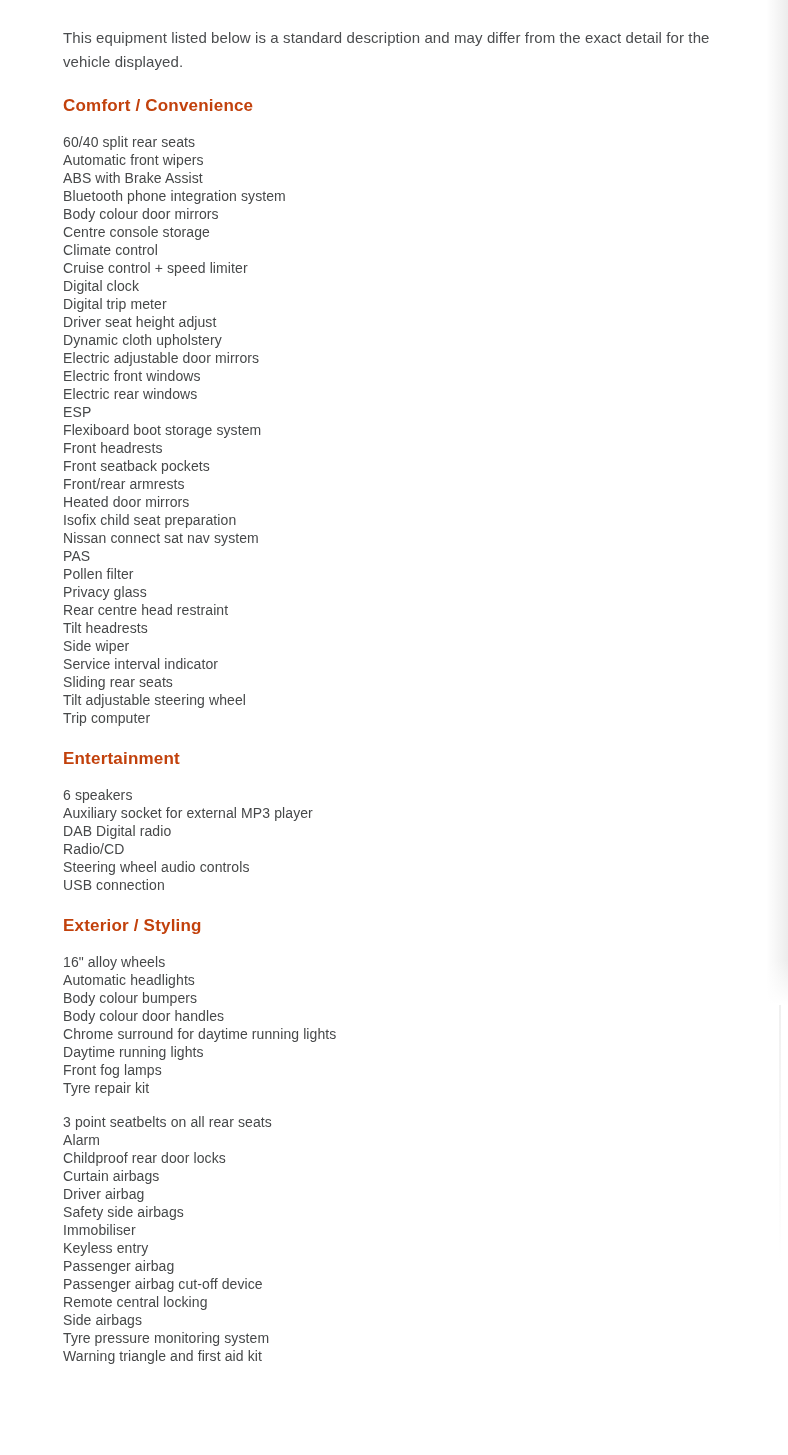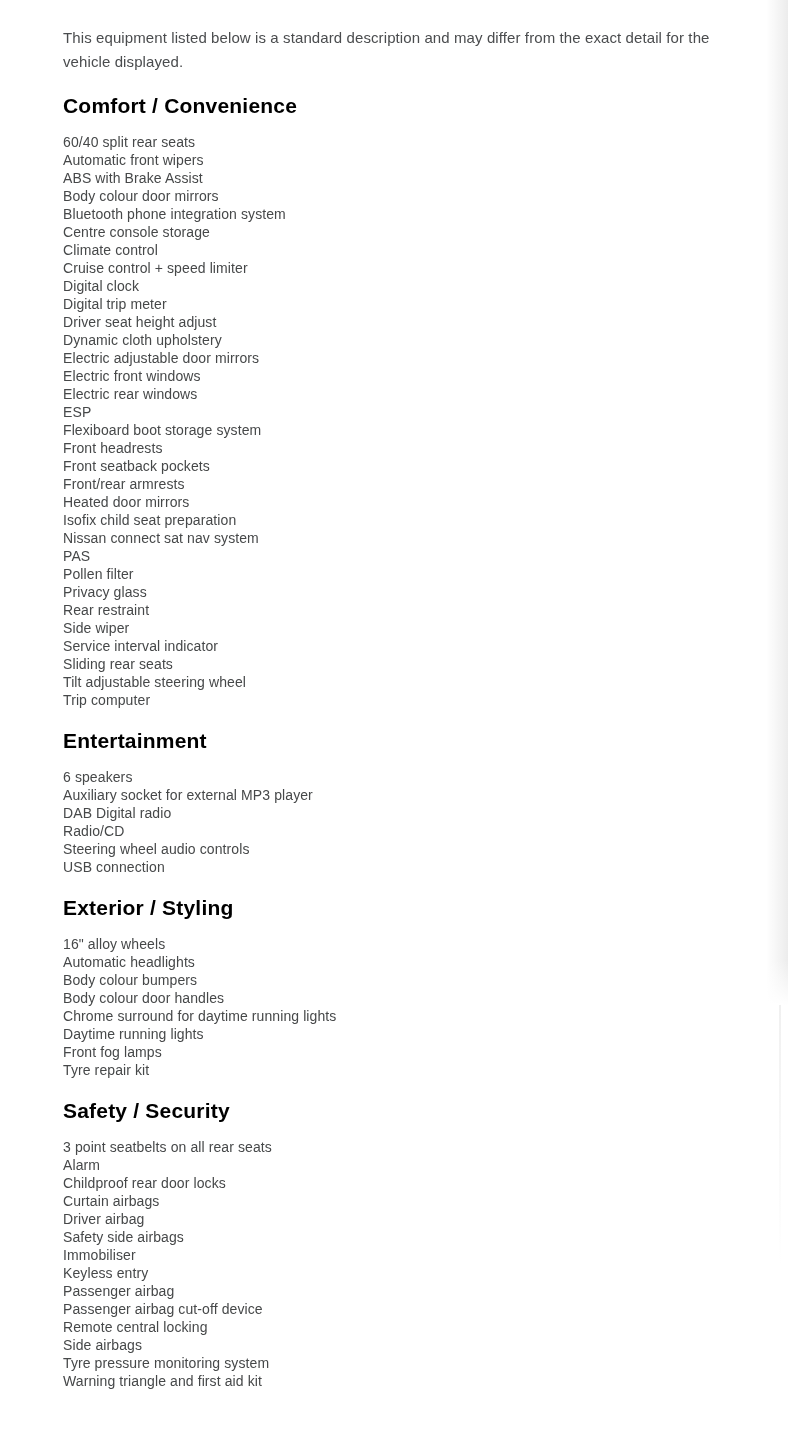--- a/index.html
+++ b/index.html
@@ -27,24 +27,24 @@
   .intro {
     margin: 0;
     max-width: 662px;
     font-size: 15px;
     line-height: 24px;
     color: #4a4c4e;
     letter-spacing: 0.1px;
   }
   .section-title {
     margin: 20px 16px 0 0;
-    font-size: 21px;
+    font-size: 17px;
     line-height: 23px;
     font-weight: bold;
-    color: #000000;
+    color: #c2410c;
     letter-spacing: 0.2px;
   }
   ul.equipment-list {
     list-style: none;
     margin: 16px 0 0 0;
     padding: 0;
   }
   ul.equipment-list li {
     font-size: 14px;
     line-height: 18px;
@@ -86,22 +86,22 @@
 <div class="page">
   <div class="content">
     <p class="intro">This equipment listed below is a standard description and may differ from the exact detail for the vehicle displayed.</p>
     <div id="sections">
         <section>
           <h2 class="section-title">Comfort / Convenience</h2>
           <ul class="equipment-list">
             <li>60/40 split rear seats</li>
             <li>Automatic front wipers</li>
             <li>ABS with Brake Assist</li>
+            <li>Bluetooth phone integration system</li>
             <li>Body colour door mirrors</li>
-            <li>Bluetooth phone integration system</li>
             <li>Centre console storage</li>
             <li>Climate control</li>
             <li>Cruise control + speed limiter</li>
             <li>Digital clock</li>
             <li>Digital trip meter</li>
             <li>Driver seat height adjust</li>
             <li>Dynamic cloth upholstery</li>
             <li>Electric adjustable door mirrors</li>
             <li>Electric front windows</li>
             <li>Electric rear windows</li>
@@ -109,21 +109,22 @@
             <li>Flexiboard boot storage system</li>
             <li>Front headrests</li>
             <li>Front seatback pockets</li>
             <li>Front/rear armrests</li>
             <li>Heated door mirrors</li>
             <li>Isofix child seat preparation</li>
             <li>Nissan connect sat nav system</li>
             <li>PAS</li>
             <li>Pollen filter</li>
             <li>Privacy glass</li>
-            <li>Rear restraint</li>
+            <li>Rear centre head restraint</li>
+            <li>Tilt headrests</li>
             <li>Side wiper</li>
             <li>Service interval indicator</li>
             <li>Sliding rear seats</li>
             <li>Tilt adjustable steering wheel</li>
             <li>Trip computer</li>
           </ul>
         </section>
         <section>
           <h2 class="section-title">Entertainment</h2>
           <ul class="equipment-list">
@@ -142,21 +143,20 @@
             <li>Automatic headlights</li>
             <li>Body colour bumpers</li>
             <li>Body colour door handles</li>
             <li>Chrome surround for daytime running lights</li>
             <li>Daytime running lights</li>
             <li>Front fog lamps</li>
             <li>Tyre repair kit</li>
           </ul>
         </section>
         <section>
-          <h2 class="section-title">Safety / Security</h2>
           <ul class="equipment-list">
             <li>3 point seatbelts on all rear seats</li>
             <li>Alarm</li>
             <li>Childproof rear door locks</li>
             <li>Curtain airbags</li>
             <li>Driver airbag</li>
             <li>Safety side airbags</li>
             <li>Immobiliser</li>
             <li>Keyless entry</li>
             <li>Passenger airbag</li>

